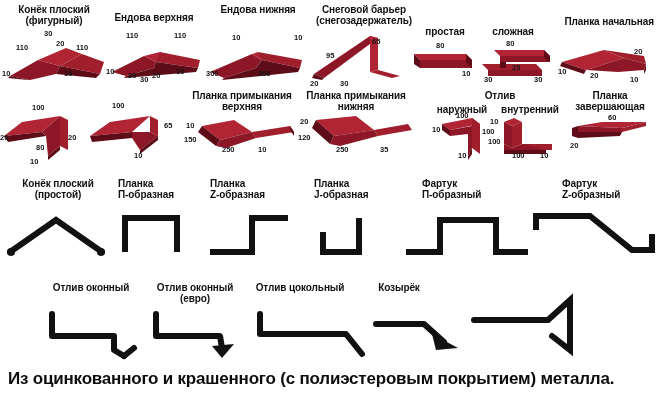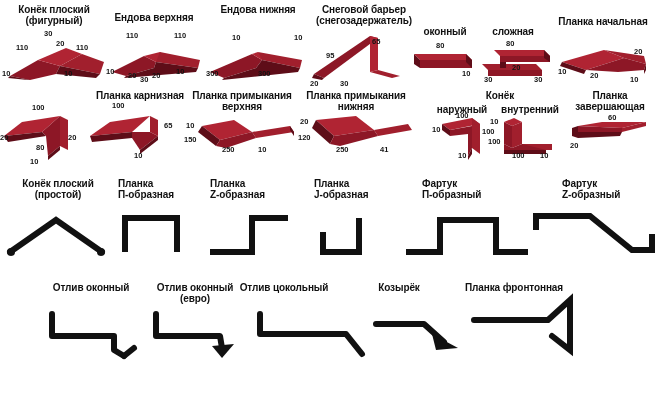--- a/index.html
+++ b/index.html
@@ -53,23 +53,23 @@
 <body>
 
 <div id="sheet">
 
   <div class="lbl" style="left:4px;top:4px;width:100px;">Конёк плоский
 (фигурный)</div>
   <div class="lbl" style="left:104px;top:12px;width:100px;">Ендова верхняя</div>
   <div class="lbl" style="left:206px;top:4px;width:104px;">Ендова нижняя</div>
   <div class="lbl" style="left:306px;top:4px;width:116px;">Снеговой барьер
 (снегозадержатель)</div>
-  <div class="lbl" style="left:414px;top:26px;width:62px;">оконный</div>
+  <div class="lbl" style="left:414px;top:26px;width:62px;">простая</div>
   <div class="lbl" style="left:482px;top:26px;width:62px;text-align:center;">сложная</div>
-  <div class="lbl" style="left:552px;top:16px;width:102px;">Планка начальная</div>
+  <div class="lbl" style="left:552px;top:16px;width:102px;text-align:right;">Планка начальная</div>
 
   <div class="item" style="left:8px;top:36px;">
     <svg width="98" height="44" viewBox="0 0 98 44">
       <polygon points="2,40 30,24 52,30 48,38 22,44" fill="#8d1726"></polygon>
       <polygon points="30,24 58,12 74,18 52,30" fill="#b02433"></polygon>
       <polygon points="52,30 74,18 96,26 92,38" fill="#a11f2d"></polygon>
       <polygon points="48,38 52,30 92,38 88,42" fill="#5e0d18"></polygon>
       <polygon points="2,40 22,44 20,44 0,42" fill="#5e0d18"></polygon>
     </svg>
   </div>
@@ -155,26 +155,25 @@
       <polygon points="2,22 26,30 24,34 0,26" fill="#5e0d18"></polygon>
       <polygon points="26,30 64,18 86,24 84,30 58,32" fill="#8d1726"></polygon>
       <polygon points="84,30 86,24 86,30 84,34" fill="#5e0d18"></polygon>
     </svg>
   </div>
   <div class="dim" style="left:634px;top:48px;">20</div>
   <div class="dim" style="left:558px;top:68px;">10</div>
   <div class="dim" style="left:590px;top:72px;">20</div>
   <div class="dim" style="left:630px;top:76px;">10</div>
 
-  <div class="lbl" style="left:88px;top:90px;width:104px;">Планка карнизная</div>
   <div class="lbl" style="left:186px;top:90px;width:112px;">Планка примыкания
 верхняя</div>
   <div class="lbl" style="left:300px;top:90px;width:112px;">Планка примыкания
 нижняя</div>
-  <div class="lbl" style="left:440px;top:90px;width:120px;">Конёк</div>
+  <div class="lbl" style="left:440px;top:90px;width:120px;">Отлив</div>
   <div class="lbl" style="left:428px;top:104px;width:68px;">наружный</div>
   <div class="lbl" style="left:494px;top:104px;width:72px;">внутренний</div>
   <div class="lbl" style="left:564px;top:90px;width:92px;">Планка
 завершающая</div>
 
   <div class="item" style="left:2px;top:106px;">
     <svg width="80" height="54" viewBox="0 0 80 54">
       <polygon points="2,30 20,16 58,10 40,26" fill="#b02433"></polygon>
       <polygon points="58,10 66,14 66,44 58,40" fill="#a11f2d"></polygon>
       <polygon points="40,26 58,10 58,40 46,50 44,30" fill="#8d1726"></polygon>
@@ -219,21 +218,21 @@
     <svg width="108" height="46" viewBox="0 0 108 46">
       <polygon points="10,10 50,6 68,20 28,26" fill="#b02433"></polygon>
       <polygon points="68,20 102,14 106,20 72,26" fill="#a11f2d"></polygon>
       <polygon points="10,10 28,26 24,34 6,18" fill="#5e0d18"></polygon>
       <polygon points="24,34 28,26 68,20 72,26 34,36" fill="#8d1726"></polygon>
     </svg>
   </div>
   <div class="dim" style="left:300px;top:118px;">20</div>
   <div class="dim" style="left:298px;top:134px;">120</div>
   <div class="dim" style="left:336px;top:146px;">250</div>
-  <div class="dim" style="left:380px;top:146px;">41</div>
+  <div class="dim" style="left:380px;top:146px;">35</div>
 
   <div class="item" style="left:438px;top:116px;">
     <svg width="52" height="46" viewBox="0 0 52 46">
       <polygon points="4,8 34,2 42,8 12,14" fill="#b02433"></polygon>
       <polygon points="34,2 42,8 42,38 34,32" fill="#a11f2d"></polygon>
       <polygon points="12,14 34,10 34,32 30,40 30,18 12,20" fill="#8d1726"></polygon>
       <polygon points="4,8 12,14 12,20 4,14" fill="#5e0d18"></polygon>
       <polygon points="30,40 34,32 34,38 30,44" fill="#5e0d18"></polygon>
     </svg>
   </div>
@@ -316,23 +315,22 @@
 
   <div class="prof" style="left:528px;top:208px;">
     <svg width="128" height="48" viewBox="0 0 128 48">
       <path d="M8,22 L8,8 L62,8 L104,42 L124,42 L124,26" fill="none" stroke="#111111" stroke-width="6" stroke-linecap="butt" stroke-linejoin="miter"></path>
     </svg>
   </div>
 
   <div class="lbl" style="left:42px;top:282px;width:98px;">Отлив оконный</div>
   <div class="lbl" style="left:146px;top:282px;width:98px;">Отлив оконный
 (евро)</div>
-  <div class="lbl" style="left:232px;top:282px;width:104px;">Отлив цокольный</div>
+  <div class="lbl" style="left:248px;top:282px;width:104px;">Отлив цокольный</div>
   <div class="lbl" style="left:366px;top:282px;width:66px;">Козырёк</div>
-  <div class="lbl" style="left:456px;top:282px;width:116px;">Планка фронтонная</div>
 
   <div class="prof" style="left:42px;top:306px;">
     <svg width="98" height="56" viewBox="0 0 98 56">
       <path d="M10,8 L10,30 L72,30 L72,44 L82,50" fill="none" stroke="#111111" stroke-width="6" stroke-linecap="round" stroke-linejoin="round"></path>
       <path d="M82,50 L92,42" fill="none" stroke="#111111" stroke-width="6" stroke-linecap="round"></path>
     </svg>
   </div>
 
   <div class="prof" style="left:146px;top:306px;">
     <svg width="96" height="56" viewBox="0 0 96 56">
@@ -353,14 +351,15 @@
       <polygon points="62,24 88,38 66,40" fill="#111111"></polygon>
     </svg>
   </div>
 
   <div class="prof" style="left:470px;top:292px;">
     <svg width="116" height="68" viewBox="0 0 116 68">
       <path d="M4,28 L78,28 L100,8 L100,58 L82,44" fill="none" stroke="#111111" stroke-width="6" stroke-linecap="round" stroke-linejoin="miter"></path>
     </svg>
   </div>
 
+  <div class="caption">Из оцинкованного и крашенного (с полиэстеровым покрытием) металла.</div>
 
 </div>
 
 </body></html>

